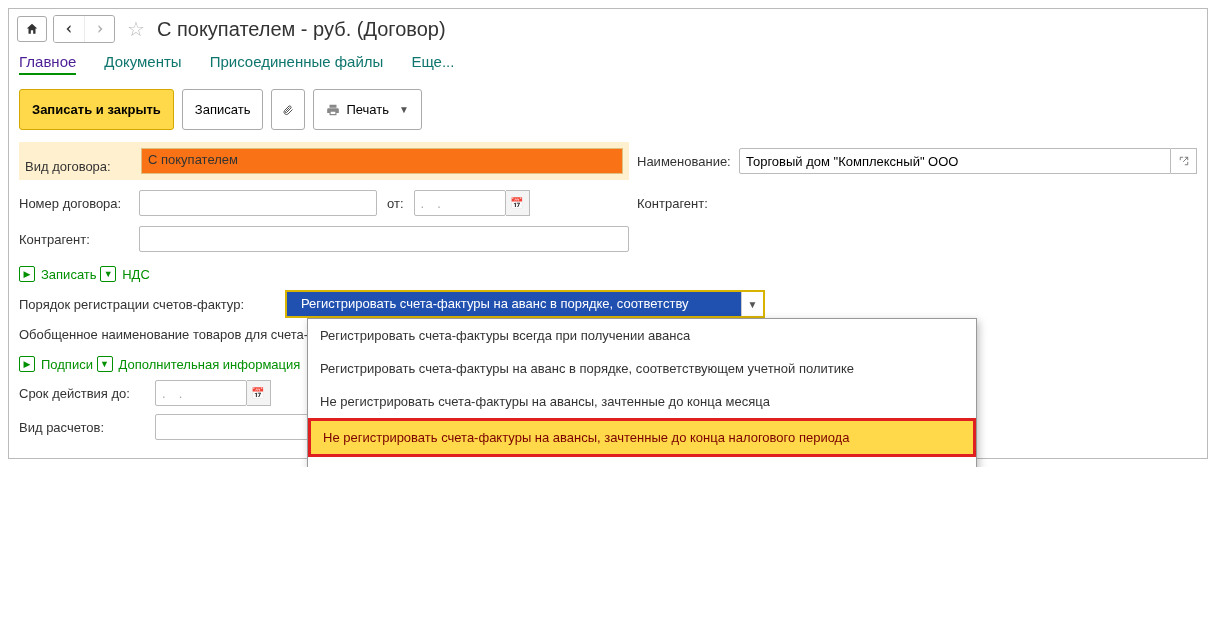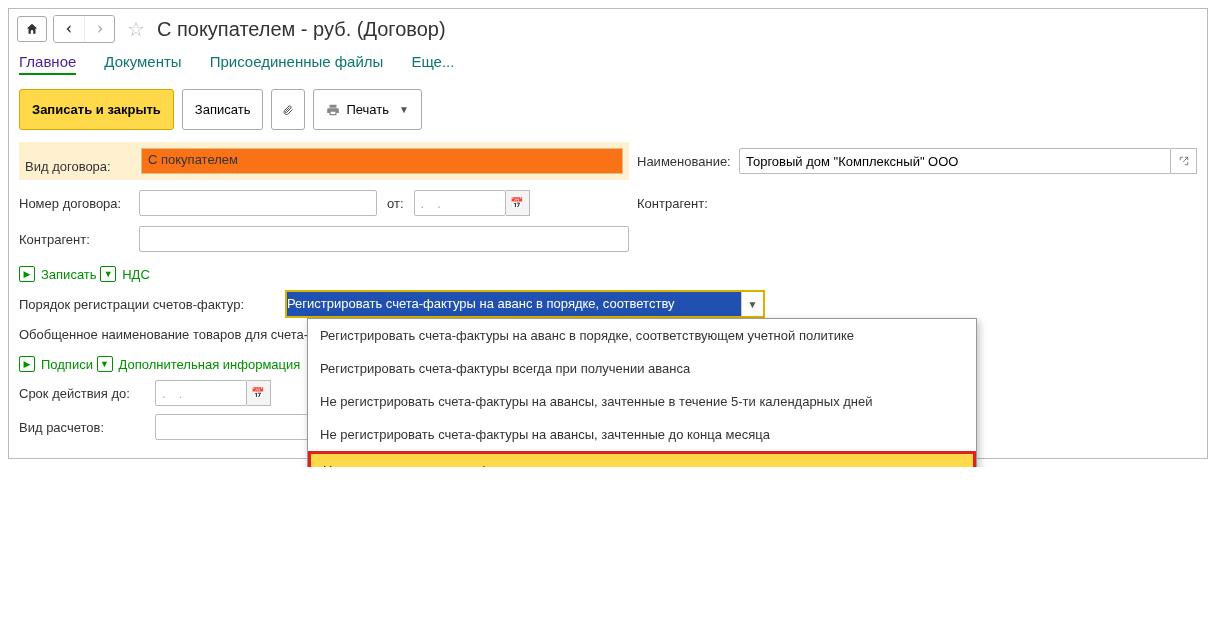--- a/index.html
+++ b/index.html
@@ -96,21 +96,21 @@
     display:inline-flex; align-items:center; justify-content:center;
     color:#009000; font-size:9px; line-height:1;
   }
   .field-block { display:flex; align-items:center; gap:8px; margin-bottom:8px; position:relative; }
   .select-hl {
     border: 2px solid #d8b400;
     display:flex;
     width: 480px;
   }
   .select-hl .sel-val {
-    flex:1; background:#2050b0; color:#fff; padding:4px 0; height:24px;
+    flex:1; background:#2050b0; color:#fff; padding:4px 14px; height:24px;
     overflow:hidden; white-space:nowrap;
   }
   .select-hl .sel-btn { width:22px; background:#fff; border-left:1px solid #ccc; display:flex;align-items:center;justify-content:center; font-size:10px; color:#555; cursor:pointer;}
   .dropdown {
     position:absolute;
     top: 28px;
     left: 288px;
     background:#fff;
     border:1px solid #999;
     box-shadow: 2px 3px 8px rgba(0,0,0,0.25);
@@ -242,23 +242,22 @@
     </div>
 
     <div class="field-block">
       <span class="label" style="width:258px">Порядок регистрации счетов-фактур:</span>
       <div class="select-hl">
         <div class="sel-val">Регистрировать счета-фактуры на аванс в порядке, соответству</div>
         <div class="sel-btn">▼</div>
       </div>
 
       <div class="dropdown">
+        <div class="opt">Регистрировать счета-фактуры всегда при получении аванса</div>
         <div class="opt">Регистрировать счета-фактуры на аванс в порядке, соответствующем учетной политике</div>
-        <div class="opt">Регистрировать счета-фактуры всегда при получении аванса</div>
-        <div class="opt">Не регистрировать счета-фактуры на авансы, зачтенные в течение 5-ти календарных дней</div>
         <div class="opt">Не регистрировать счета-фактуры на авансы, зачтенные до конца месяца</div>
         <div class="opt highlight">Не регистрировать счета-фактуры на авансы, зачтенные до конца налогового периода</div>
         <div class="opt">Не регистрировать счета-фактуры на авансы (п.13 ст.167 НК РФ)</div>
       </div>
     </div>
 
     <div class="field-block" style="align-items:flex-start;">
       <span class="label two-line-label">Обобщенное наименование товаров для счета-фактуры на аванс:</span>
     </div>
 

